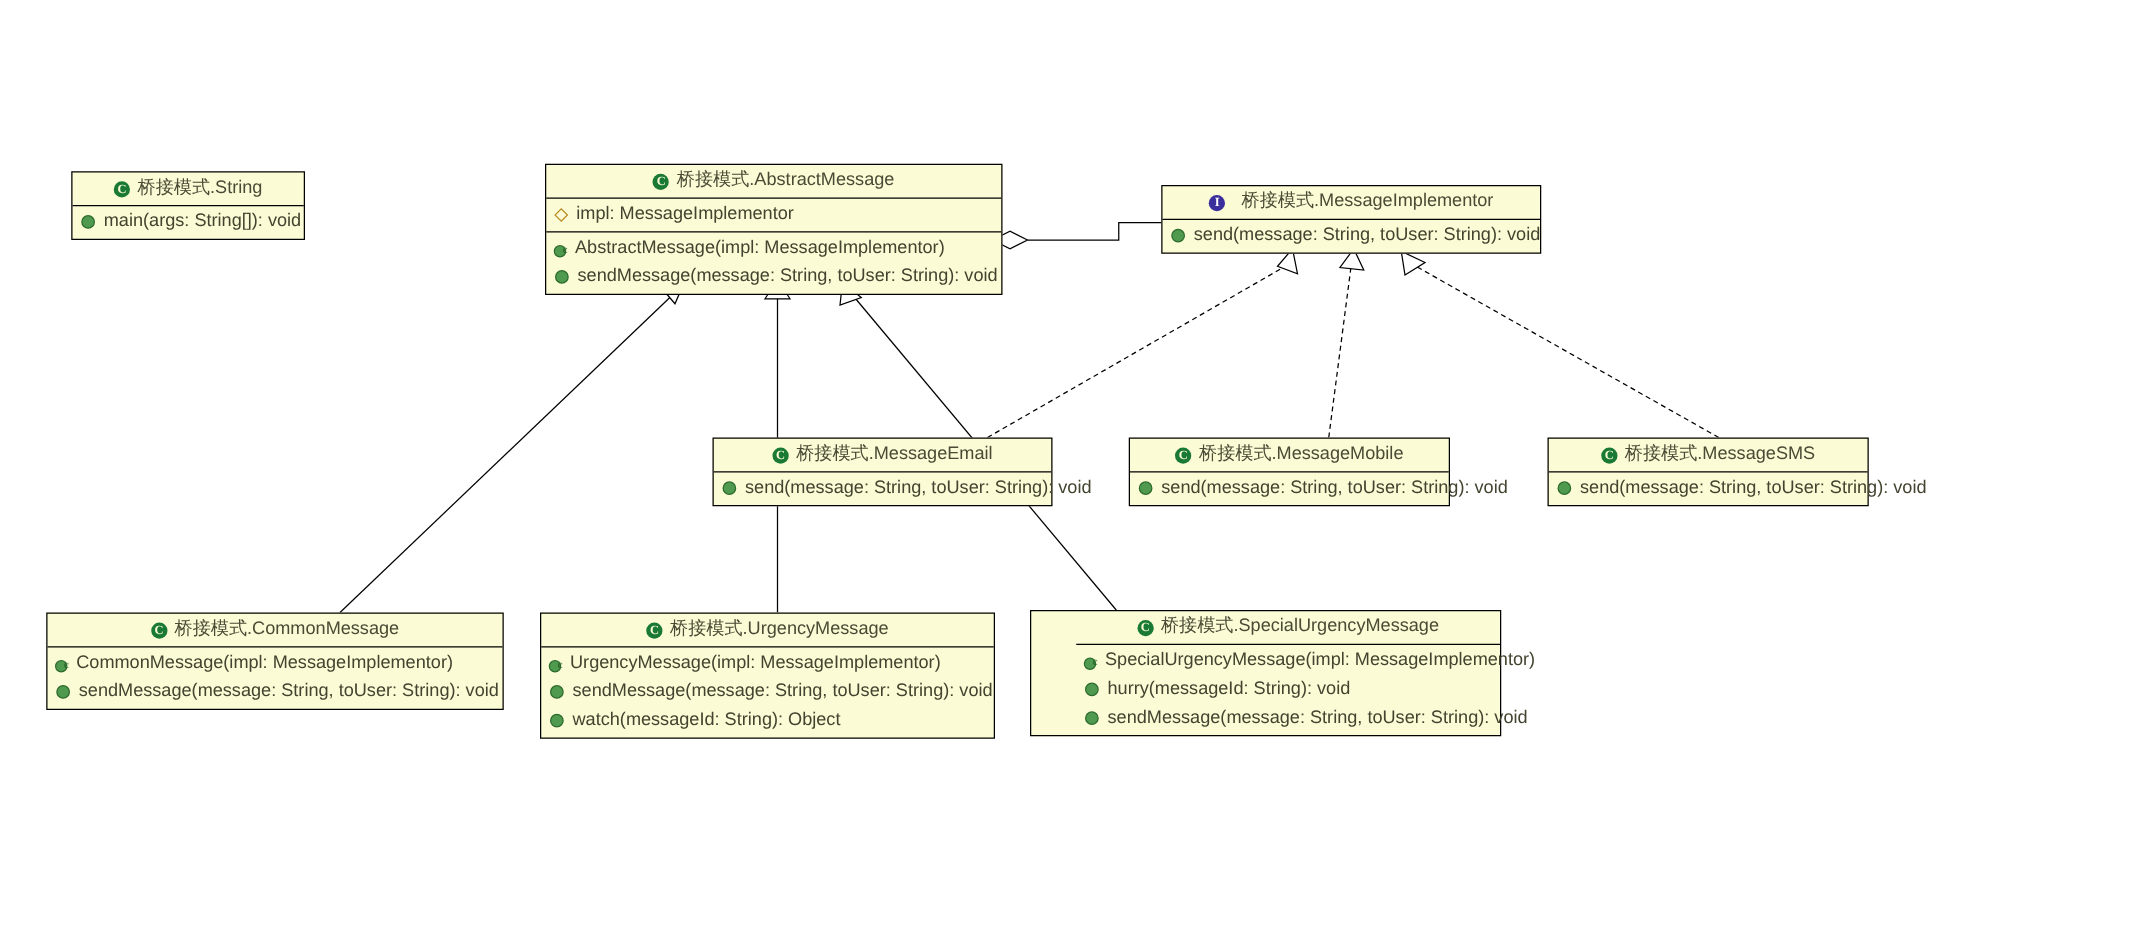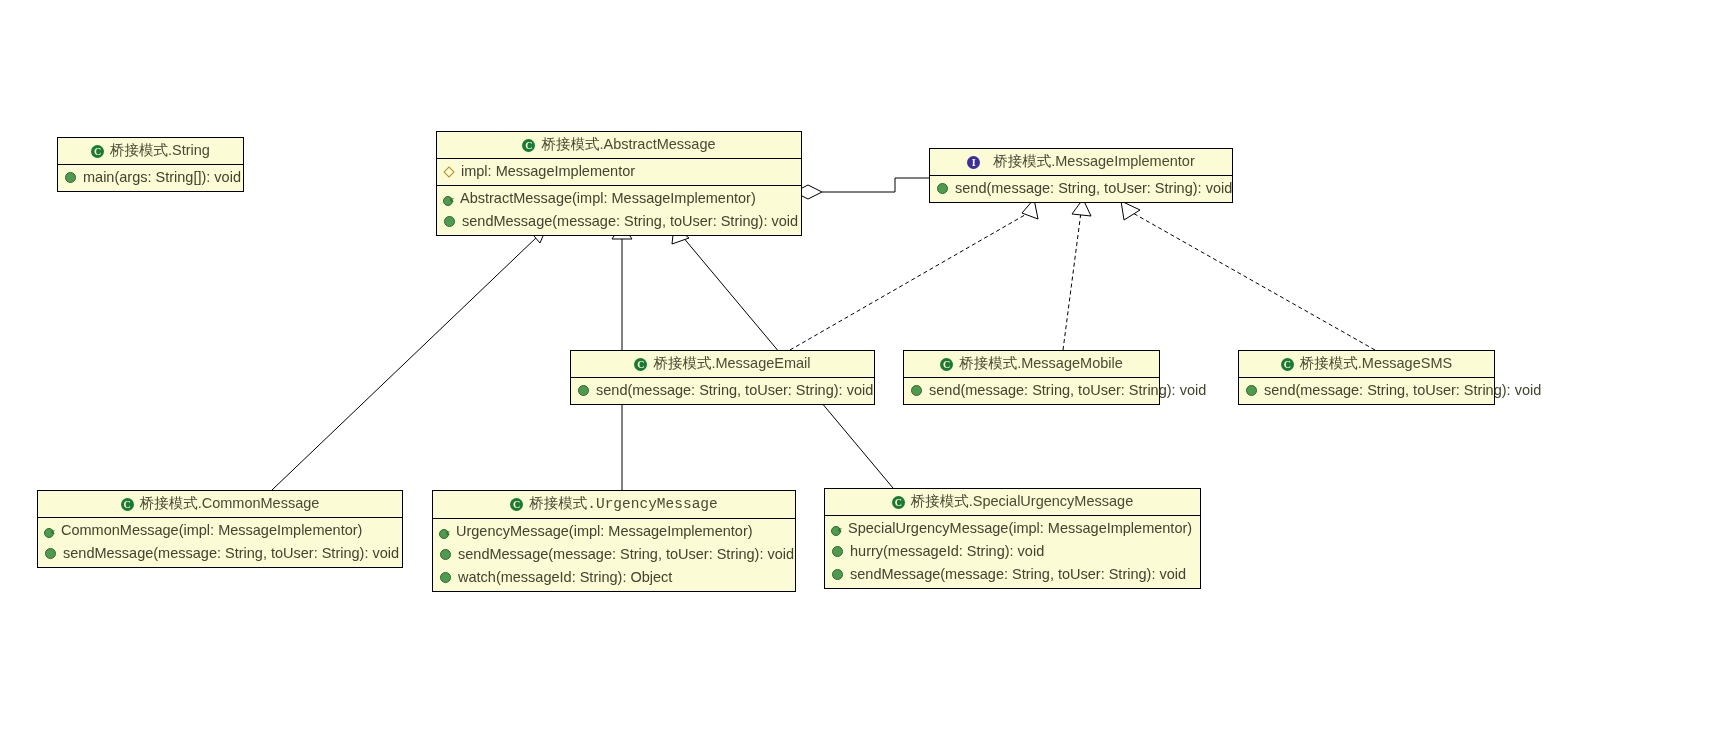--- a/index.html
+++ b/index.html
@@ -253,21 +253,21 @@
     </div>
     <div class="uml-class" style="left: 929px; top: 148px; width: 304px;">
       <div class="uml-title"><span class="ico ico-interface">I</span><span style="margin-left: 12px;">桥接模式.MessageImplementor</span></div>
       <div class="uml-compartment">
         <div class="uml-row">
           <span class="ico ico-method"></span>
           <span class="row-text">send(message: String, toUser: String): void</span>
         </div>
       </div>
     </div>
-    <div class="uml-class" style="left: 570px; top: 350px; width: 305px;">
+    <div class="uml-class" style="left: 570px; top: 350px; width: 272px;">
       <div class="uml-title"><span class="ico ico-class">C</span><span style="margin-left: 5px;">桥接模式.MessageEmail</span></div>
       <div class="uml-compartment">
         <div class="uml-row">
           <span class="ico ico-method"></span>
           <span class="row-text">send(message: String, toUser: String): void</span>
         </div>
       </div>
     </div>
     <div class="uml-class" style="left: 903px; top: 350px; width: 257px;">
       <div class="uml-title"><span class="ico ico-class">C</span><span style="margin-left: 5px;">桥接模式.MessageMobile</span></div>
@@ -297,40 +297,40 @@
           </span>
           <span class="row-text">CommonMessage(impl: MessageImplementor)</span>
         </div>
         <div class="uml-row">
           <span class="ico ico-method"></span>
           <span class="row-text">sendMessage(message: String, toUser: String): void</span>
         </div>
       </div>
     </div>
     <div class="uml-class" style="left: 432px; top: 490px; width: 364px;">
-      <div class="uml-title"><span class="ico ico-class">C</span><span style="margin-left: 5px; font-family: Liberation Mono, monospace;">桥接模式.UrgencyMessage</span></div>
+      <div class="uml-title"><span class="ico ico-class">C</span><span style="margin-left: 5px;">桥接模式.UrgencyMessage</span></div>
       <div class="uml-compartment">
         <div class="uml-row">
           <span class="ico ico-ctor">
             <span class="dot"></span>
             <span class="sup">c</span>
           </span>
           <span class="row-text">UrgencyMessage(impl: MessageImplementor)</span>
         </div>
         <div class="uml-row">
           <span class="ico ico-method"></span>
           <span class="row-text">sendMessage(message: String, toUser: String): void</span>
         </div>
         <div class="uml-row">
           <span class="ico ico-method"></span>
           <span class="row-text">watch(messageId: String): Object</span>
         </div>
       </div>
     </div>
-    <div class="uml-class" style="left: 824px; top: 488px; width: 377px;">
+    <div class="uml-class" style="left: 824px; top: 488px; width: 377px; padding-left: 36px;">
       <div class="uml-title"><span class="ico ico-class">C</span><span style="margin-left: 5px;">桥接模式.SpecialUrgencyMessage</span></div>
       <div class="uml-compartment">
         <div class="uml-row">
           <span class="ico ico-ctor">
             <span class="dot"></span>
             <span class="sup">c</span>
           </span>
           <span class="row-text">SpecialUrgencyMessage(impl: MessageImplementor)</span>
         </div>
         <div class="uml-row">

